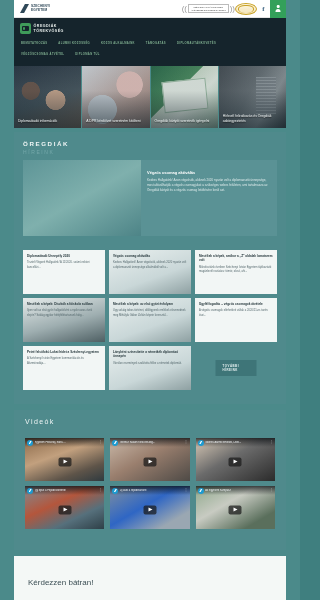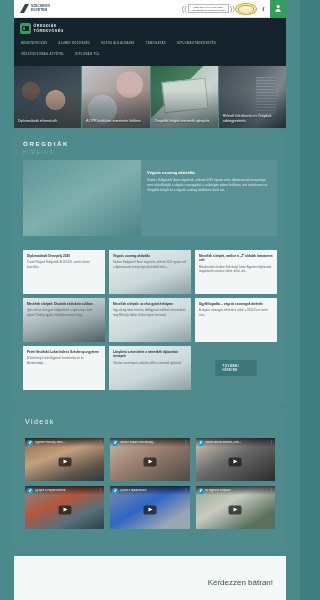--- a/index.html
+++ b/index.html
@@ -241,21 +241,21 @@
     border-top:2.4px solid transparent; border-bottom:2.4px solid transparent;
     margin-left:1px;
   }
 
   
   .ask {
     position:absolute; left:14px; top:556px; width:272px; height:44px;
     background:#f4f8f6;
   }
   .ask-title {
-    padding:22px 13px 0 14px; font-size:8px; color:#3c4f55;text-align:right;
+    padding:22px 13px 0 14px; font-size:8px; color:#3c4f55;
   }
 </style>
 </head>
 <body>
 
 <div class="page">
 
   <div class="topbar">
     <div class="tb-logo">
       <div class="tb-logo-mark"></div>

